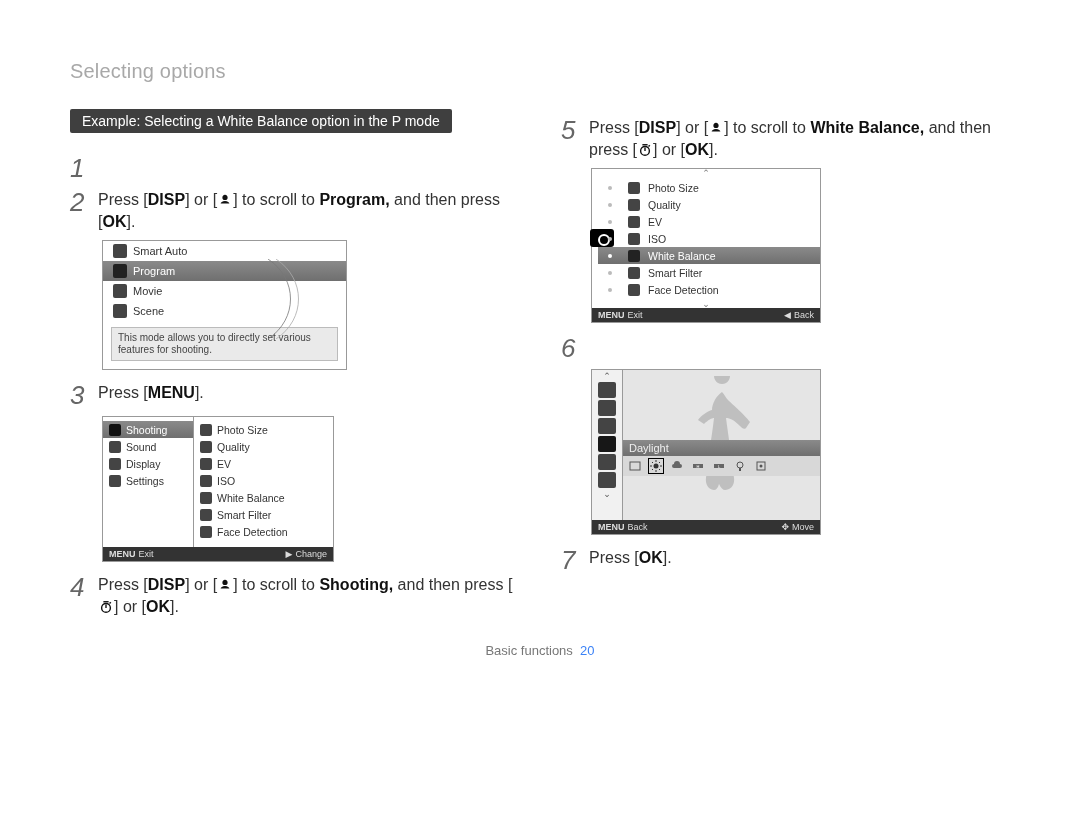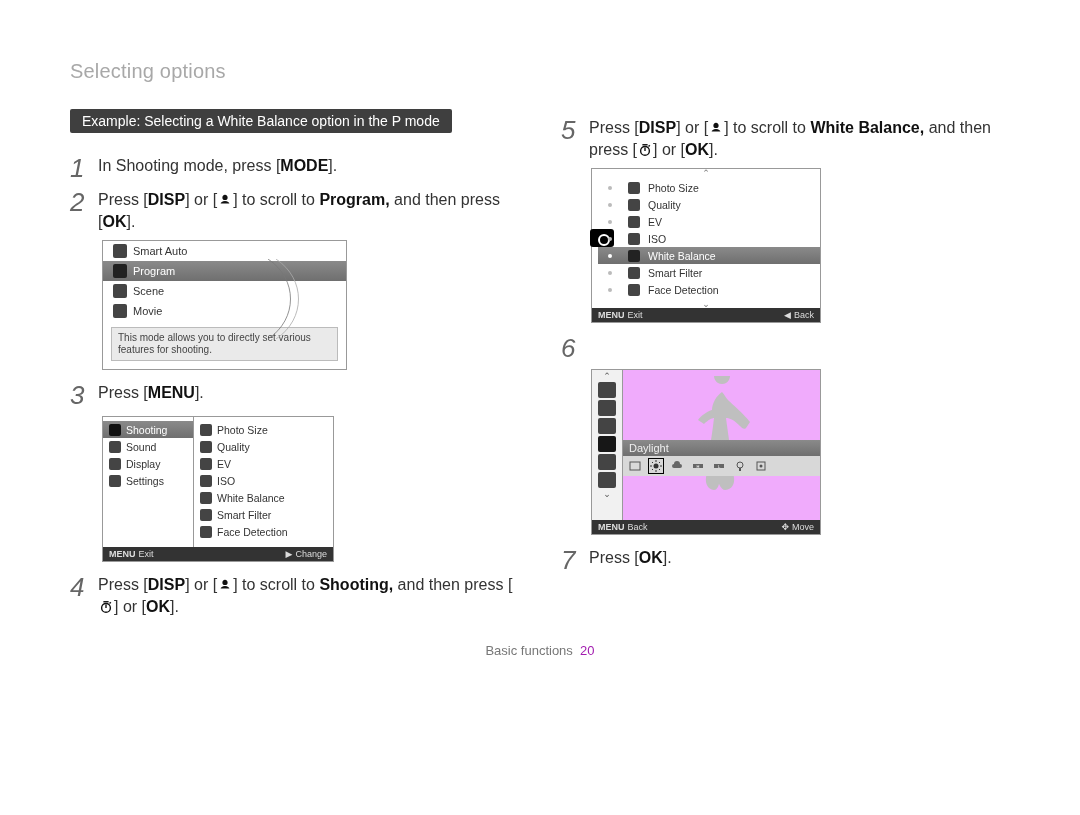--- a/index.html
+++ b/index.html
@@ -227,21 +227,21 @@
     gap: 2px;
   }
   .wb-ic {
     width: 18px; height: 16px;
     background: #444;
     border-radius: 2px;
   }
   .wb-right {
     flex: 1;
     position: relative;
-    background: #f0abfc;
+    background: #e5e5e5;
   }
   .silhouette {
     position: absolute;
     left: 50%;
     top: 6px;
     transform: translateX(-50%);
     width: 90px;
     height: 130px;
   }
   .daylight-bar {
@@ -272,40 +272,37 @@
   .di.sel { outline: 1px solid #000; outline-offset: 1px; }
 
   .page-footer {
     position: absolute;
     bottom: 20px;
     left: 0; right: 0;
     text-align: center;
     font-size: 13px;
     color: #777;
   }
-  .page-num { color: #a21caf; }
+  .page-num { color: #3b82f6; }
 </style>
 </head>
 <body>
 
 <div class="page">
   <div class="page-title">Selecting options</div>
 
   <div class="two-col">
 
     <div class="col">
 
       <div class="pill">Example: Selecting a White Balance option in the P mode</div>
 
       
       <div class="step">
         <div class="step-num">1</div>
-        <div class="step-text">
-          <span>In Shooting mode, press [</span><span class="btn-label">MODE</span><span>].</span>
-        </div>
       </div>
 
       
       <div class="step">
         <div class="step-num">2</div>
         <div class="step-text">
           <span>Press [</span><span class="btn-label">DISP</span><span>] or [</span><svg class="icon-sq" viewBox="0 0 16 16">
               <path d="M8 2c-2 0-3 2-3 3 0 2 1 3 3 3s3-1 3-3c0-1-1-3-3-3zm0 7c-3 0-5 2-5 3h10c0-1-2-3-5-3z" fill="#111"></path>
             </svg><span>] to scroll to </span><span class="btn-label">Program,</span><span> and then press [</span><span class="btn-label">OK</span><span>].</span>
         </div>
@@ -321,25 +318,25 @@
           <div class="mode-row sel">
               <span class="mode-icon" style="background:#222;"></span>
               <span>Program</span>
             <svg class="swoosh" viewBox="0 0 50 80">
                 <path d="M10 0 C 40 20, 40 60, 10 80" fill="none" stroke="#777" stroke-width="0.8"></path>
                 <path d="M18 0 C 48 20, 48 60, 18 80" fill="none" stroke="#aaa" stroke-width="0.8"></path>
               </svg>
           </div>
           <div class="mode-row">
               <span class="mode-icon"></span>
-              <span>Scene</span>
+              <span>Movie</span>
             </div>
           <div class="mode-row">
               <span class="mode-icon"></span>
-              <span>Movie</span>
+              <span>Scene</span>
             </div>
         </div>
         <div class="mode-desc-box">This mode allows you to directly set various features for shooting.</div>
       </div>
 
       
       <div class="step">
         <div class="step-num">3</div>
         <div class="step-text">
           <span>Press [</span><span class="btn-label">MENU</span><span>].</span>

